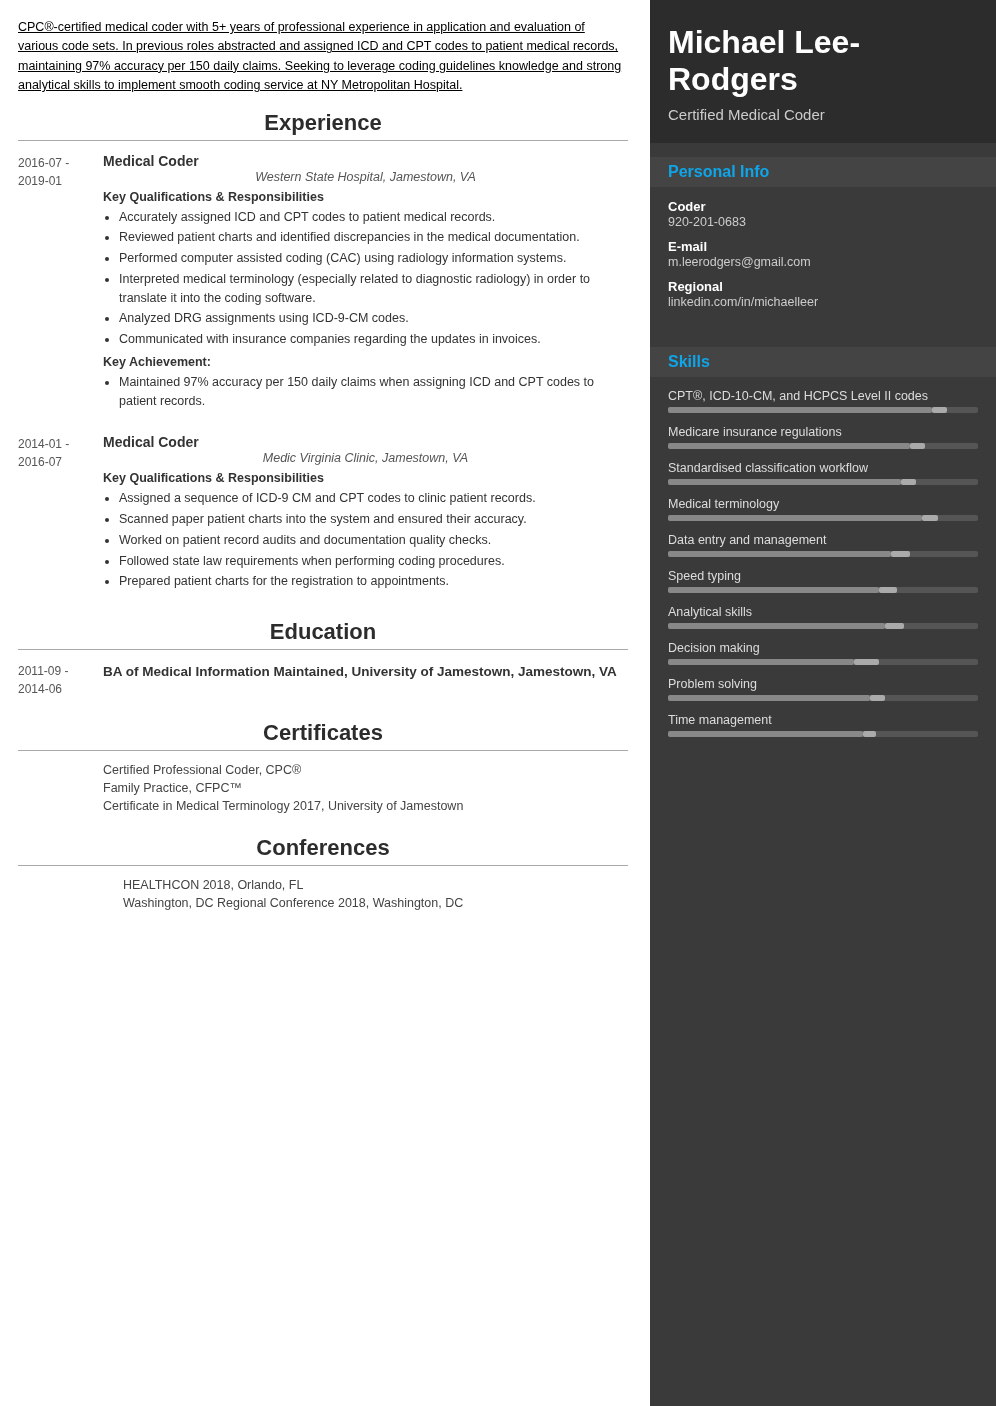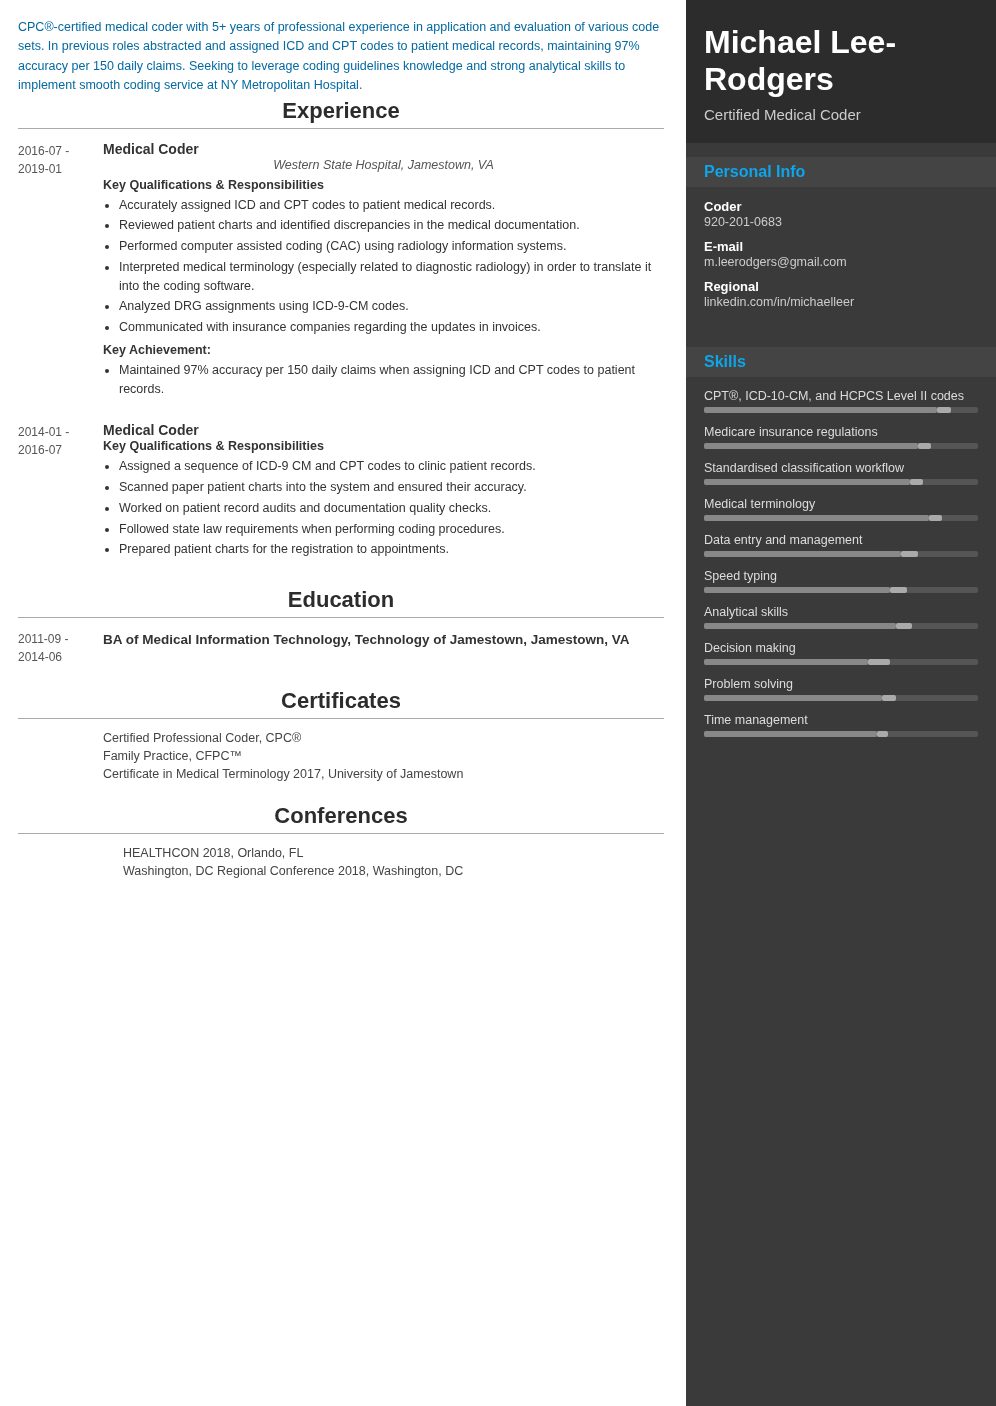--- a/index.html
+++ b/index.html
@@ -18,22 +18,23 @@
     }
     
     .left-col {
       flex: 1;
       padding: 18px 22px 18px 18px;
       background: #fff;
     }
     .summary-text {
       font-size: 12.5px;
       line-height: 1.55;
-      margin-bottom: 2px;
-      color: #0369a1;
+      margin-bottom: 14px;
+      color: #000000;
+      text-decoration: underline;
     }
     .section-title {
       font-size: 22px;
       font-weight: bold;
       color: #2c2c2c;
       border-bottom: 1px solid #aaa;
       padding-bottom: 4px;
       margin-bottom: 12px;
       text-align: center;
     }
@@ -117,21 +118,21 @@
     .conf-spacer {
       min-width: 85px;
     }
     .conf-text {
       font-size: 12.5px;
       color: #444;
     }
 
     
     .right-col {
-      width: 310px;
+      width: 346px;
       background: #3a3a3a;
       color: #fff;
       flex-shrink: 0;
     }
     .right-header {
       background: #2c2c2c;
       padding: 24px 18px 20px 18px;
     }
     .person-name {
       font-size: 32px;
@@ -229,41 +230,42 @@
               <ul class="bullet-list">
                 <li>Maintained 97% accuracy per 150 daily claims when assigning ICD and CPT codes to patient records.</li>
               </ul>
             </div>
           </div>
           <div class="exp-item">
             <div class="exp-dates" style="white-space: pre;">2014-01 -
 2016-07</div>
             <div class="exp-content">
               <div class="job-title">Medical Coder</div>
+              <div class="job-company">Medic Virginia Clinic, Jamestown, VA</div>
               <div class="qual-heading">Key Qualifications &amp; Responsibilities</div>
               <ul class="bullet-list">
                 <li>Assigned a sequence of ICD-9 CM and CPT codes to clinic patient records.</li>
                 <li>Scanned paper patient charts into the system and ensured their accuracy.</li>
                 <li>Worked on patient record audits and documentation quality checks.</li>
                 <li>Followed state law requirements when performing coding procedures.</li>
                 <li>Prepared patient charts for the registration to appointments.</li>
               </ul>
             </div>
           </div>
         </div>
     </div>
 
     <div class="section">
       <h2 class="section-title">Education</h2>
       <div id="education-list">
           <div class="edu-item">
             <div class="edu-dates" style="white-space: pre;">2011-09 -
 2014-06</div>
             <div class="edu-content">
-              <div class="edu-degree">BA of Medical Information Technology,  Technology of Jamestown, Jamestown, VA</div>
+              <div class="edu-degree">BA of Medical Information Maintained,  University of Jamestown, Jamestown, VA</div>
             </div>
           </div>
         </div>
     </div>
 
     <div class="section">
       <h2 class="section-title">Certificates</h2>
       <div id="certificates-list">
           <div class="cert-item">
             <div class="cert-spacer"></div>

